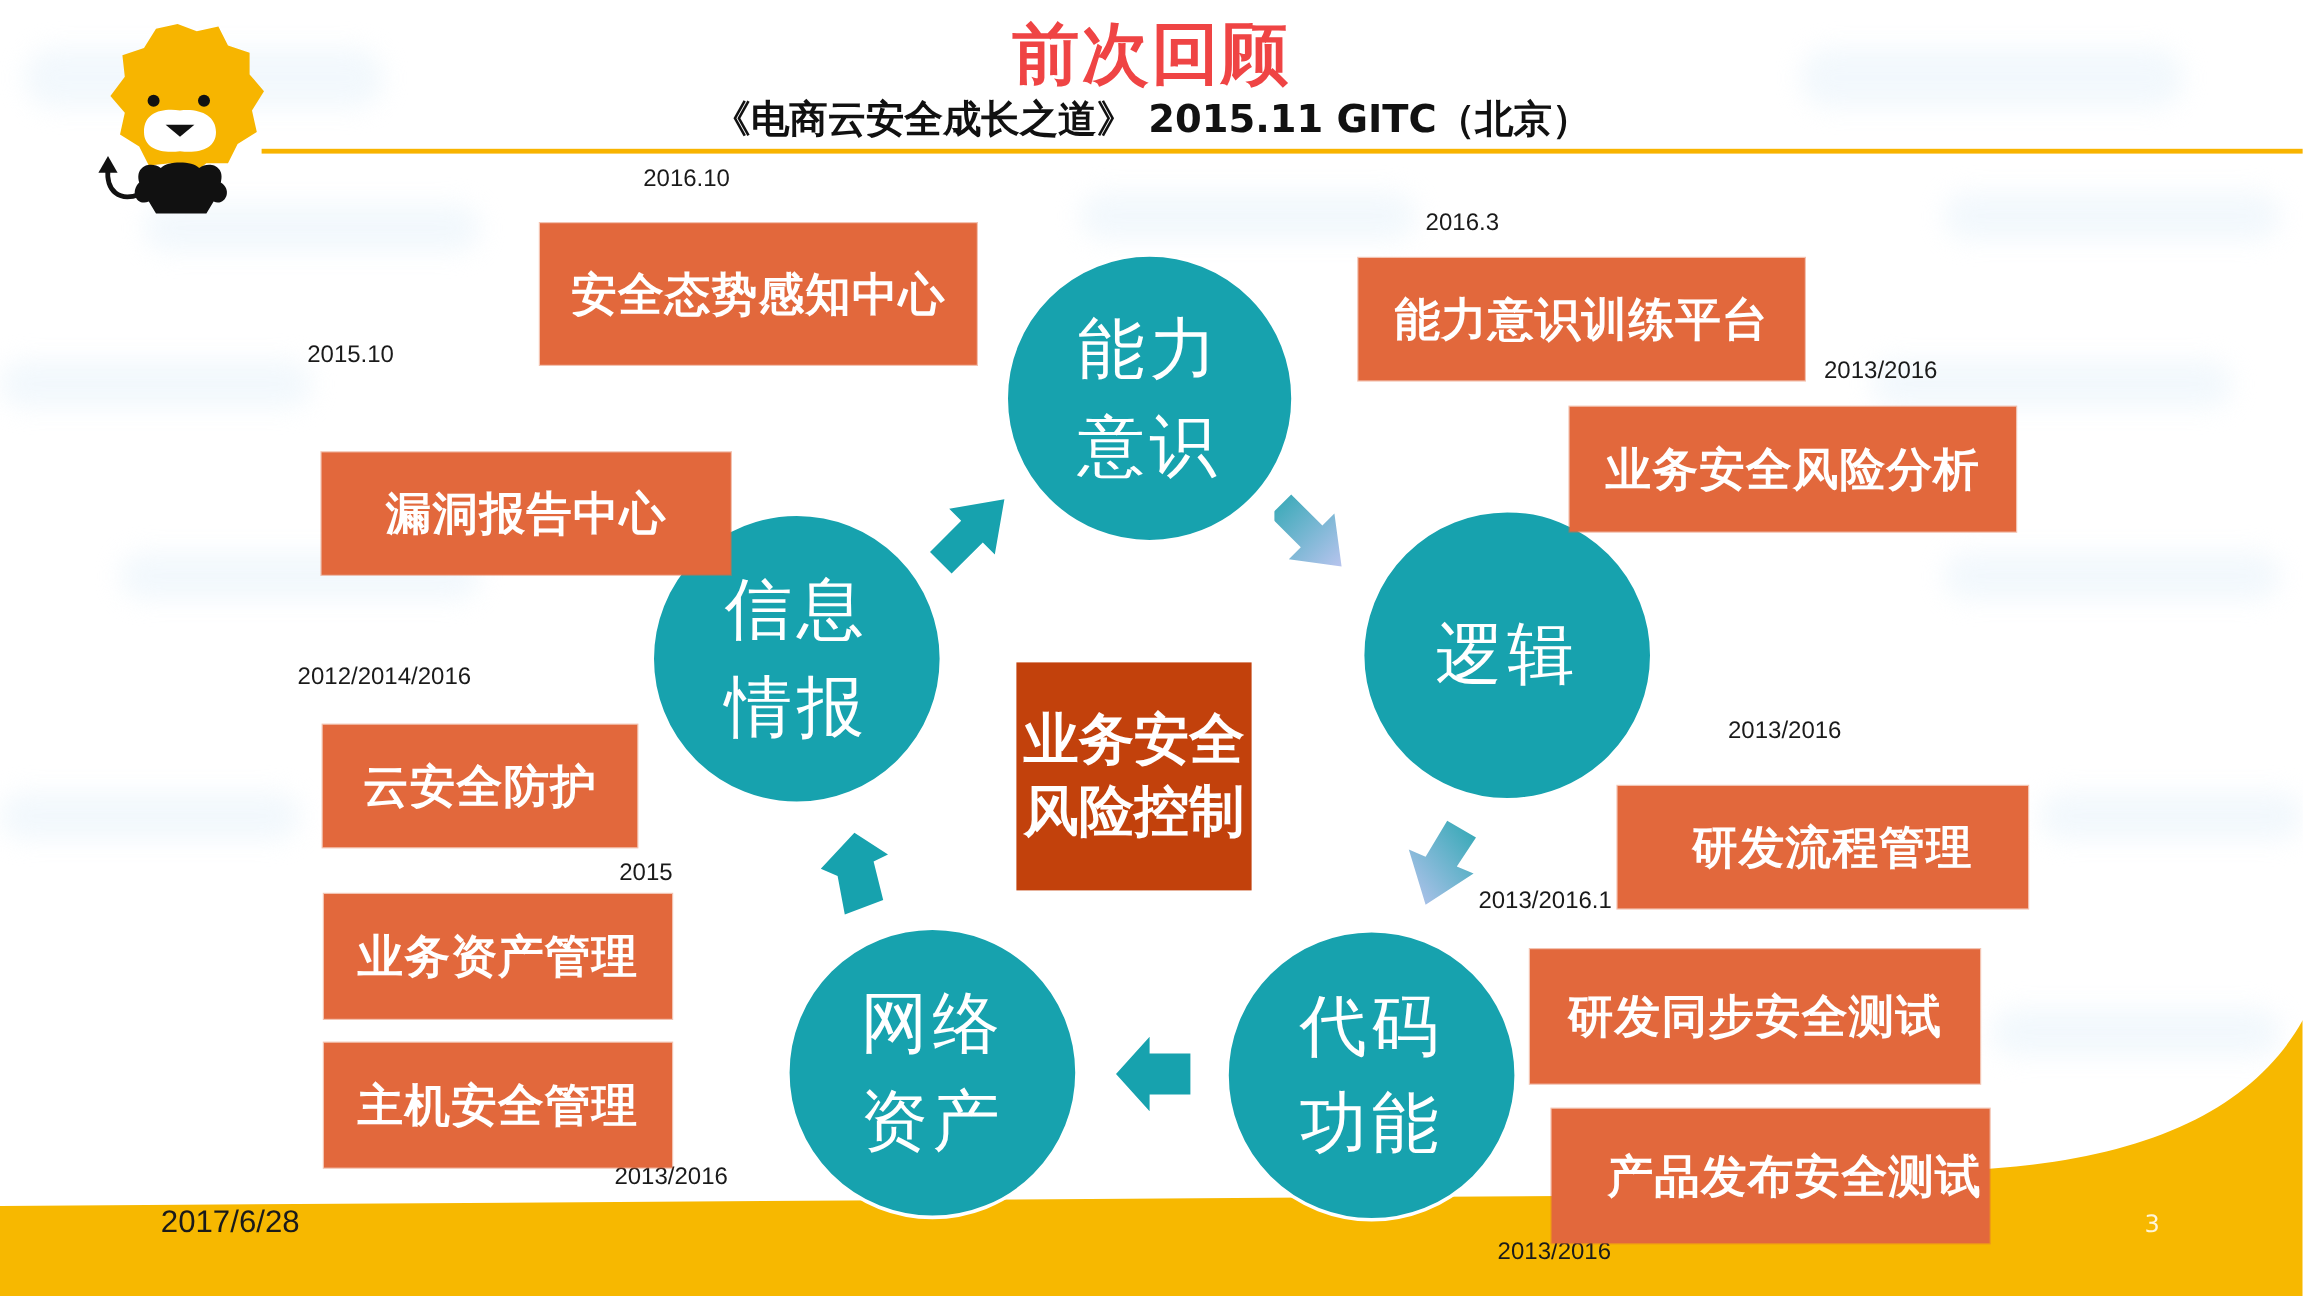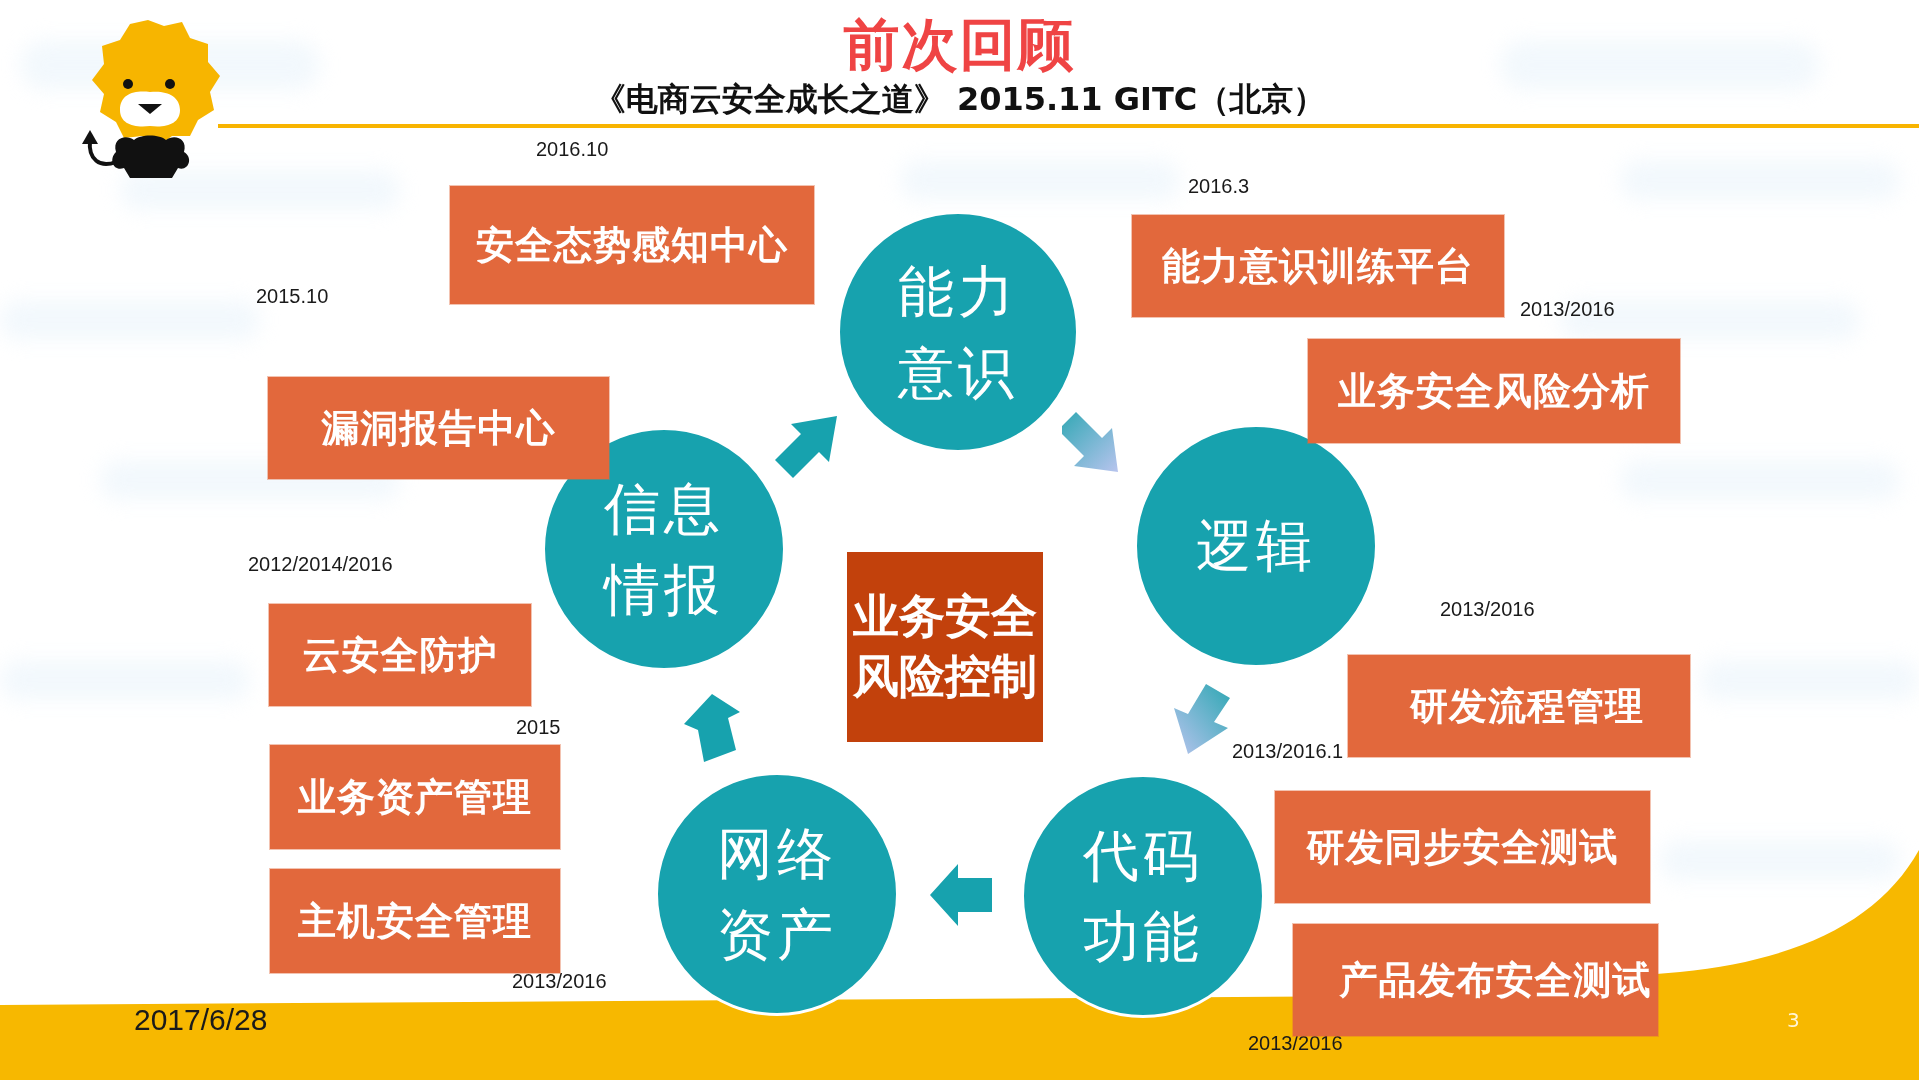--- a/index.html
+++ b/index.html
@@ -14,21 +14,21 @@
          display:flex; align-items:center; justify-content:center; white-space:nowrap; letter-spacing:1px;
          box-shadow: 0 0 0 1px rgba(226,104,60,.4); }
   .date { position:absolute; font-size:20px; color:#1a1a1a; white-space:nowrap; font-family:"Liberation Sans",sans-serif; }
   .circle { position:absolute; border-radius:50%; background:#17A2AE; color:#fff; border:3px solid #fff;
             display:flex; flex-direction:column; align-items:center; justify-content:center;
             font-size:56px; line-height:1.45; letter-spacing:4px; }
   .center-box { position:absolute; left:847px; top:552px; width:196px; height:190px; background:#c2410c;
                 color:#fff; font-weight:bold; font-size:46px; display:flex; flex-direction:column;
                 align-items:center; justify-content:center; line-height:1.3; }
   .arrow { position:absolute; }
-  .footer-date { position:absolute; left:134px; top:1003px; font-size:30px; color:#1a1a1a; font-family:"Liberation Sans",sans-serif; }
+  .footer-date { position:absolute; left:134px; top:1003px; font-size:26px; color:#1a1a1a; font-family:"Liberation Sans",sans-serif; }
   .page-num { position:absolute; left:1787px; top:1008px; font-size:20px; color:#fff6d8; }
   .logo { position:absolute; left:60px; top:12px; width:180px; height:170px; }
 </style>
 </head>
 <body>
 
 <div class="wm" style="left:20px;top:40px;width:300px;height:50px;"></div>
 <div class="wm" style="left:1500px;top:40px;width:320px;height:50px;"></div>
 <div class="wm" style="left:120px;top:170px;width:280px;height:40px;"></div>
 <div class="wm" style="left:900px;top:160px;width:280px;height:40px;"></div>

